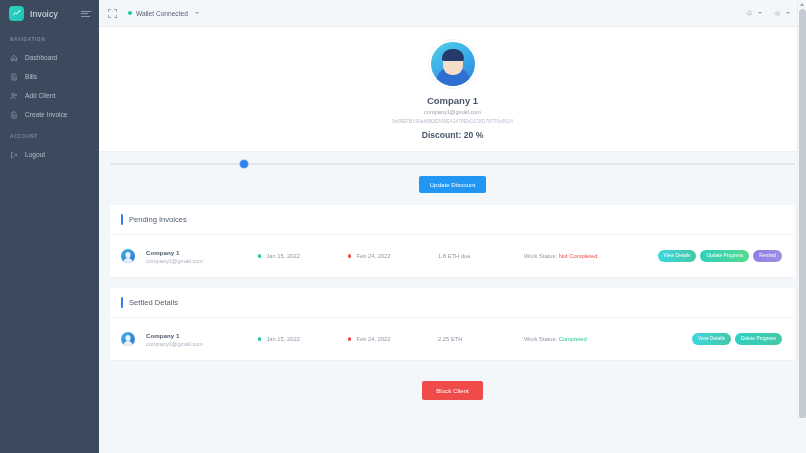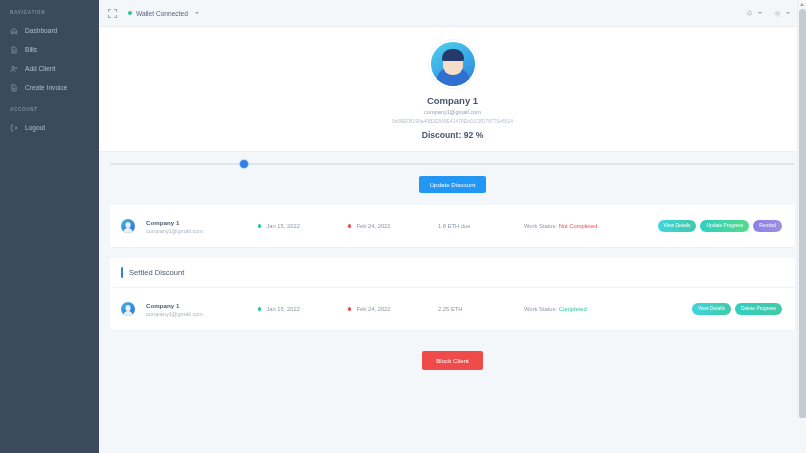--- a/index.html
+++ b/index.html
@@ -214,20 +214,34 @@
     position:absolute; top:9px; left:1px; width:7px; height:410px;
     background:#c5cbd3; border-radius:4px; cursor:grab;
   }
 </style>
 </head>
 <body>
 
 <div class="app">
 
   <aside class="sidebar">
+    <div class="brand">
+      <div class="brand-logo">
+        <svg width="9" height="9" viewBox="0 0 12 12">
+          <polyline points="2,8 4.5,5 6.5,6.5 10,2.5" fill="none" stroke="#fff" stroke-width="1.3" stroke-linecap="round" stroke-linejoin="round"></polyline>
+          <circle cx="10" cy="2.5" r="1" fill="#fff"></circle>
+        </svg>
+      </div>
+      <div class="brand-name">Invoicy</div>
+      <div class="collapse-btn">
+          <i></i>
+          <i></i>
+          <i></i>
+        </div>
+    </div>
 
     <div class="nav-label">NAVIGATION</div>
 
     <div class="nav-item">
       <span class="nav-ico">
         <svg width="8" height="8" viewBox="0 0 12 12">
             <path d="M2 5.5L6 2l4 3.5V10H7.5V7.2h-3V10H2z" fill="none" stroke="#9aa5b4" stroke-width="1"></path>
           </svg>
       </span>
       <span>Dashboard</span>
@@ -319,34 +333,38 @@
         <div class="avatar-big">
           <div class="av-body"></div>
           <div class="av-neck"></div>
           <div class="av-collar"></div>
           <div class="av-head"></div>
           <div class="av-hair"></div>
         </div>
         <div class="profile-name">Company 1</div>
         <div class="profile-mail">company1@gmail.com</div>
         <div class="profile-addr">0x68EFB190a40B2E568E41478Eb01C8D78770e6514</div>
-        <div class="profile-disc">Discount: 92 %</div>
+        <div class="profile-disc">Discount: 20 %</div>
       </section>
 
       <div class="slider-wrap">
         <div class="slider-track">
           <div class="slider-handle"></div>
         </div>
       </div>
 
       <div class="btn-center">
         <button class="btn-update">Update Discount</button>
       </div>
 
       <section class="panel">
+        <div class="panel-head">
+          <span class="panel-bar"></span>
+          <span class="panel-title">Pending Invoices</span>
+        </div>
         <div class="inv-row">
           <div class="avatar-sm">
             <div class="avs-body"></div>
               <div class="avs-head"></div>
           </div>
           <div class="inv-client">
             <div class="inv-cname">Company 1</div>
             <div class="inv-cmail">company1@gmail.com</div>
           </div>
           <div class="inv-date">
@@ -366,21 +384,21 @@
             <button class="pill view">View Details</button>
             <button class="pill progress">Update Progress</button>
             <button class="pill remind">Remind</button>
           </div>
         </div>
       </section>
 
       <section class="panel">
         <div class="panel-head">
           <span class="panel-bar"></span>
-          <span class="panel-title">Settled Discount</span>
+          <span class="panel-title">Settled Details</span>
         </div>
         <div class="inv-row">
           <div class="avatar-sm">
             <div class="avs-body"></div>
               <div class="avs-head"></div>
           </div>
           <div class="inv-client">
             <div class="inv-cname">Company 1</div>
             <div class="inv-cmail">company1@gmail.com</div>
           </div>

